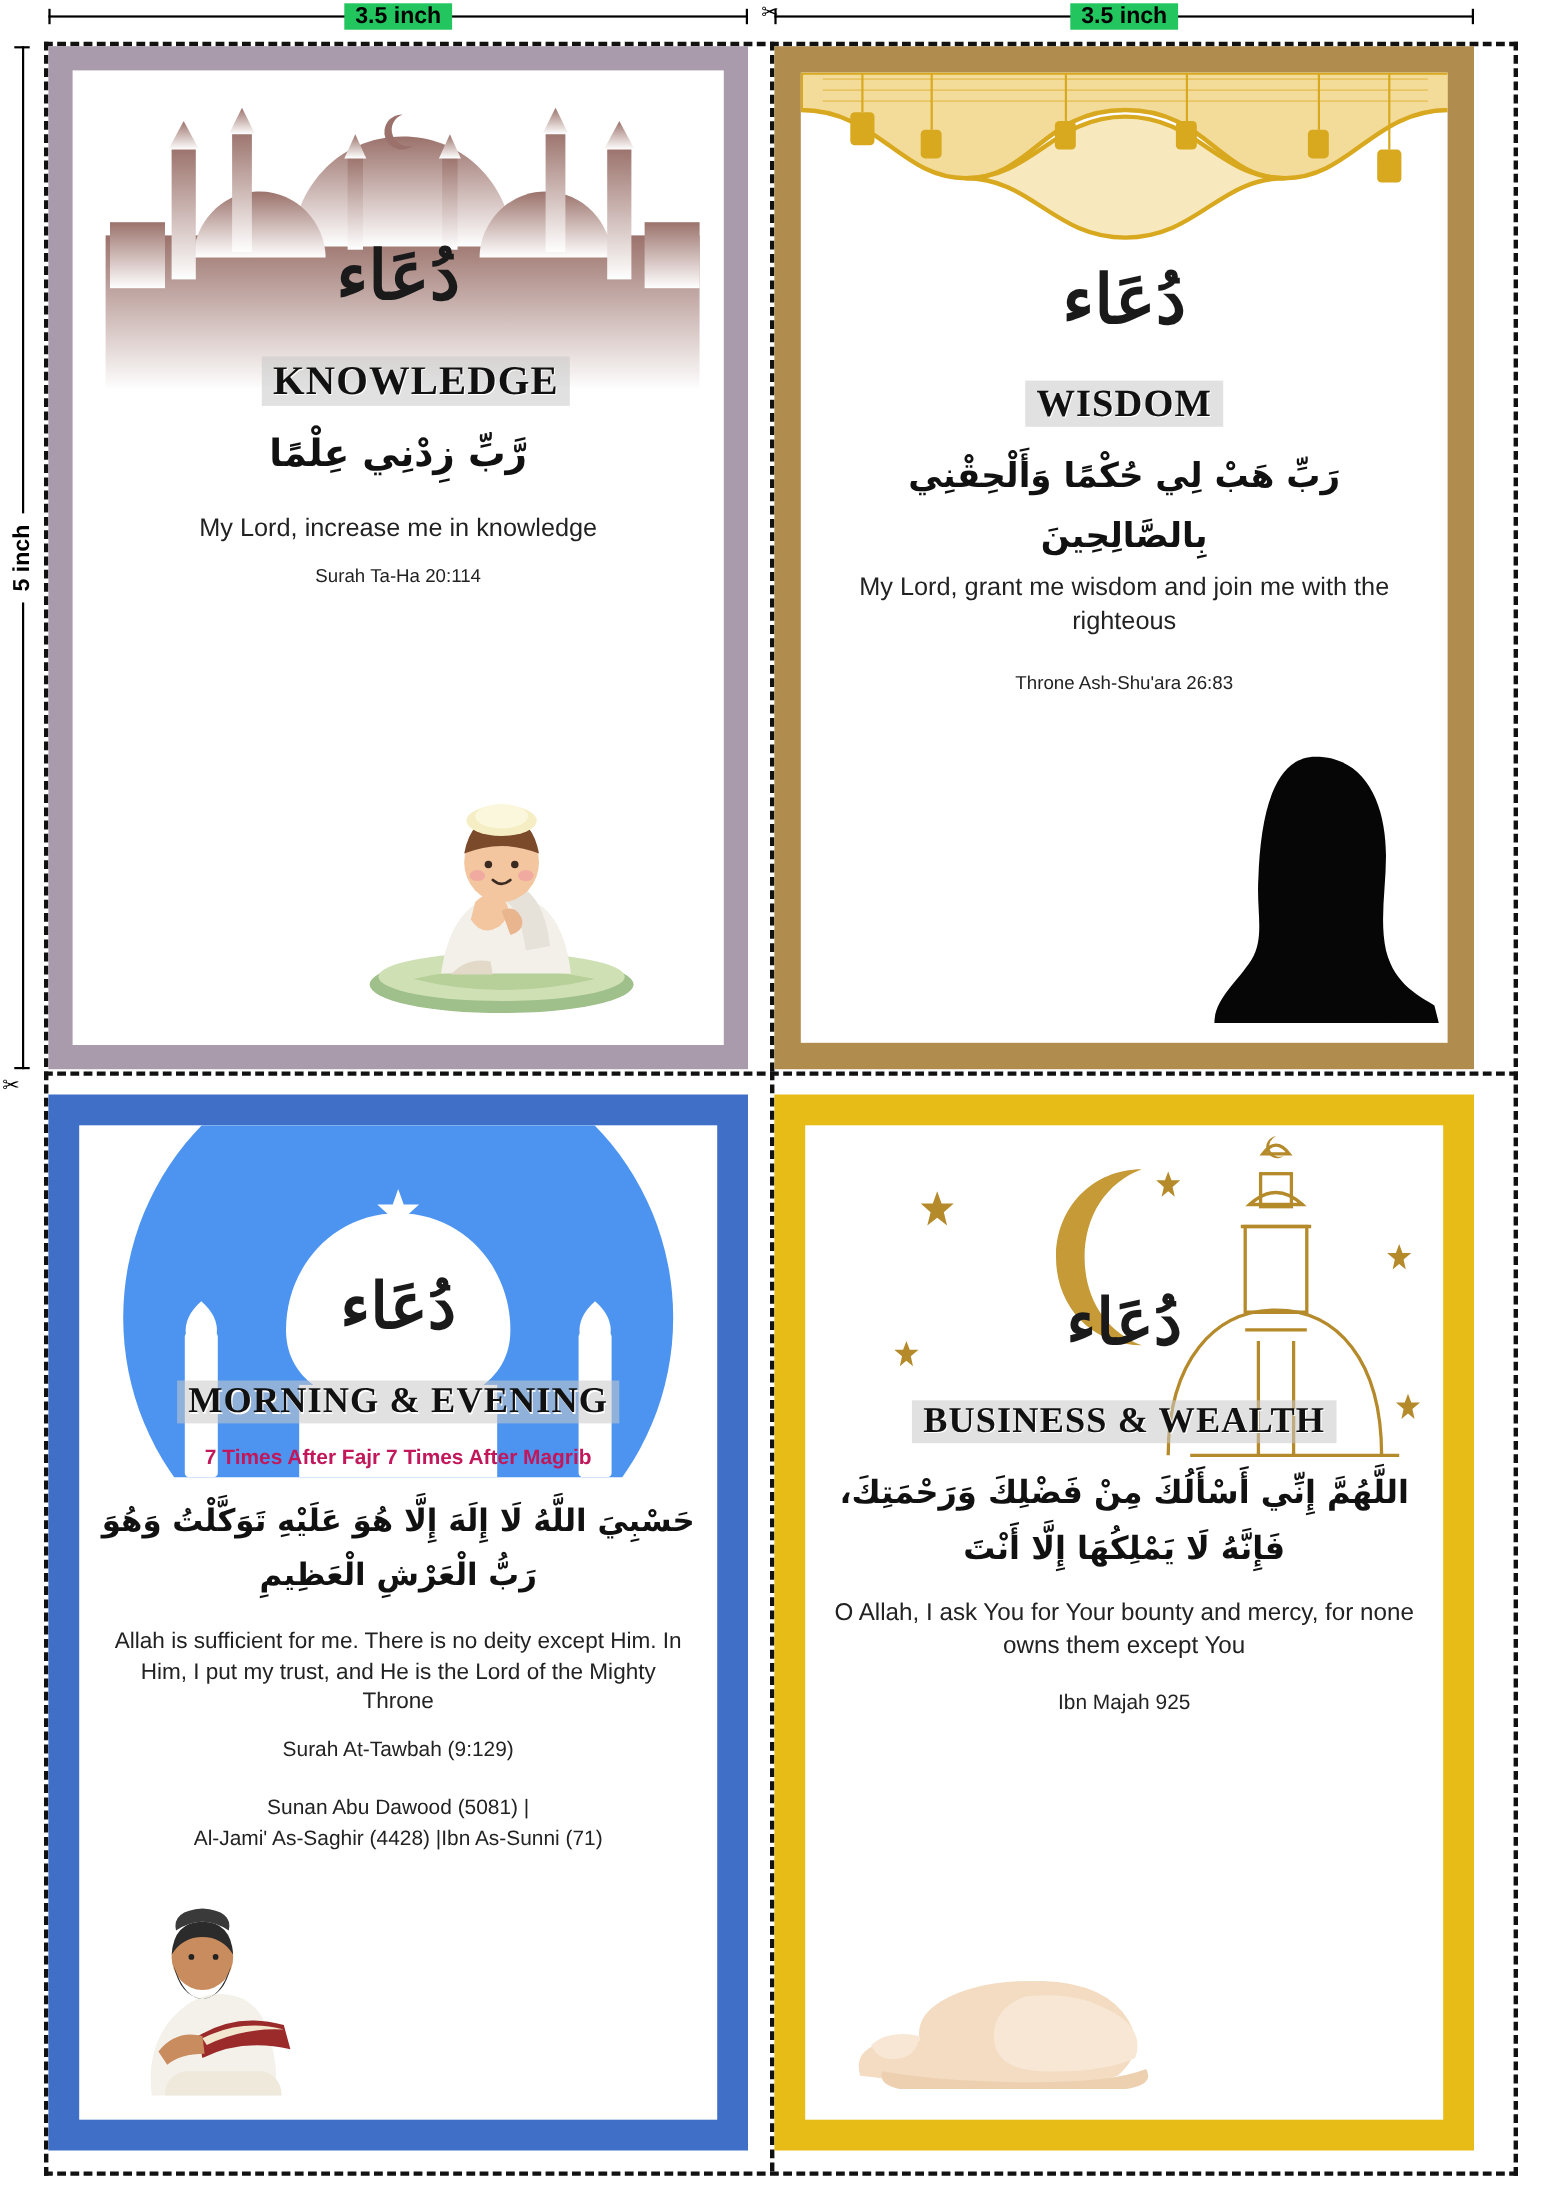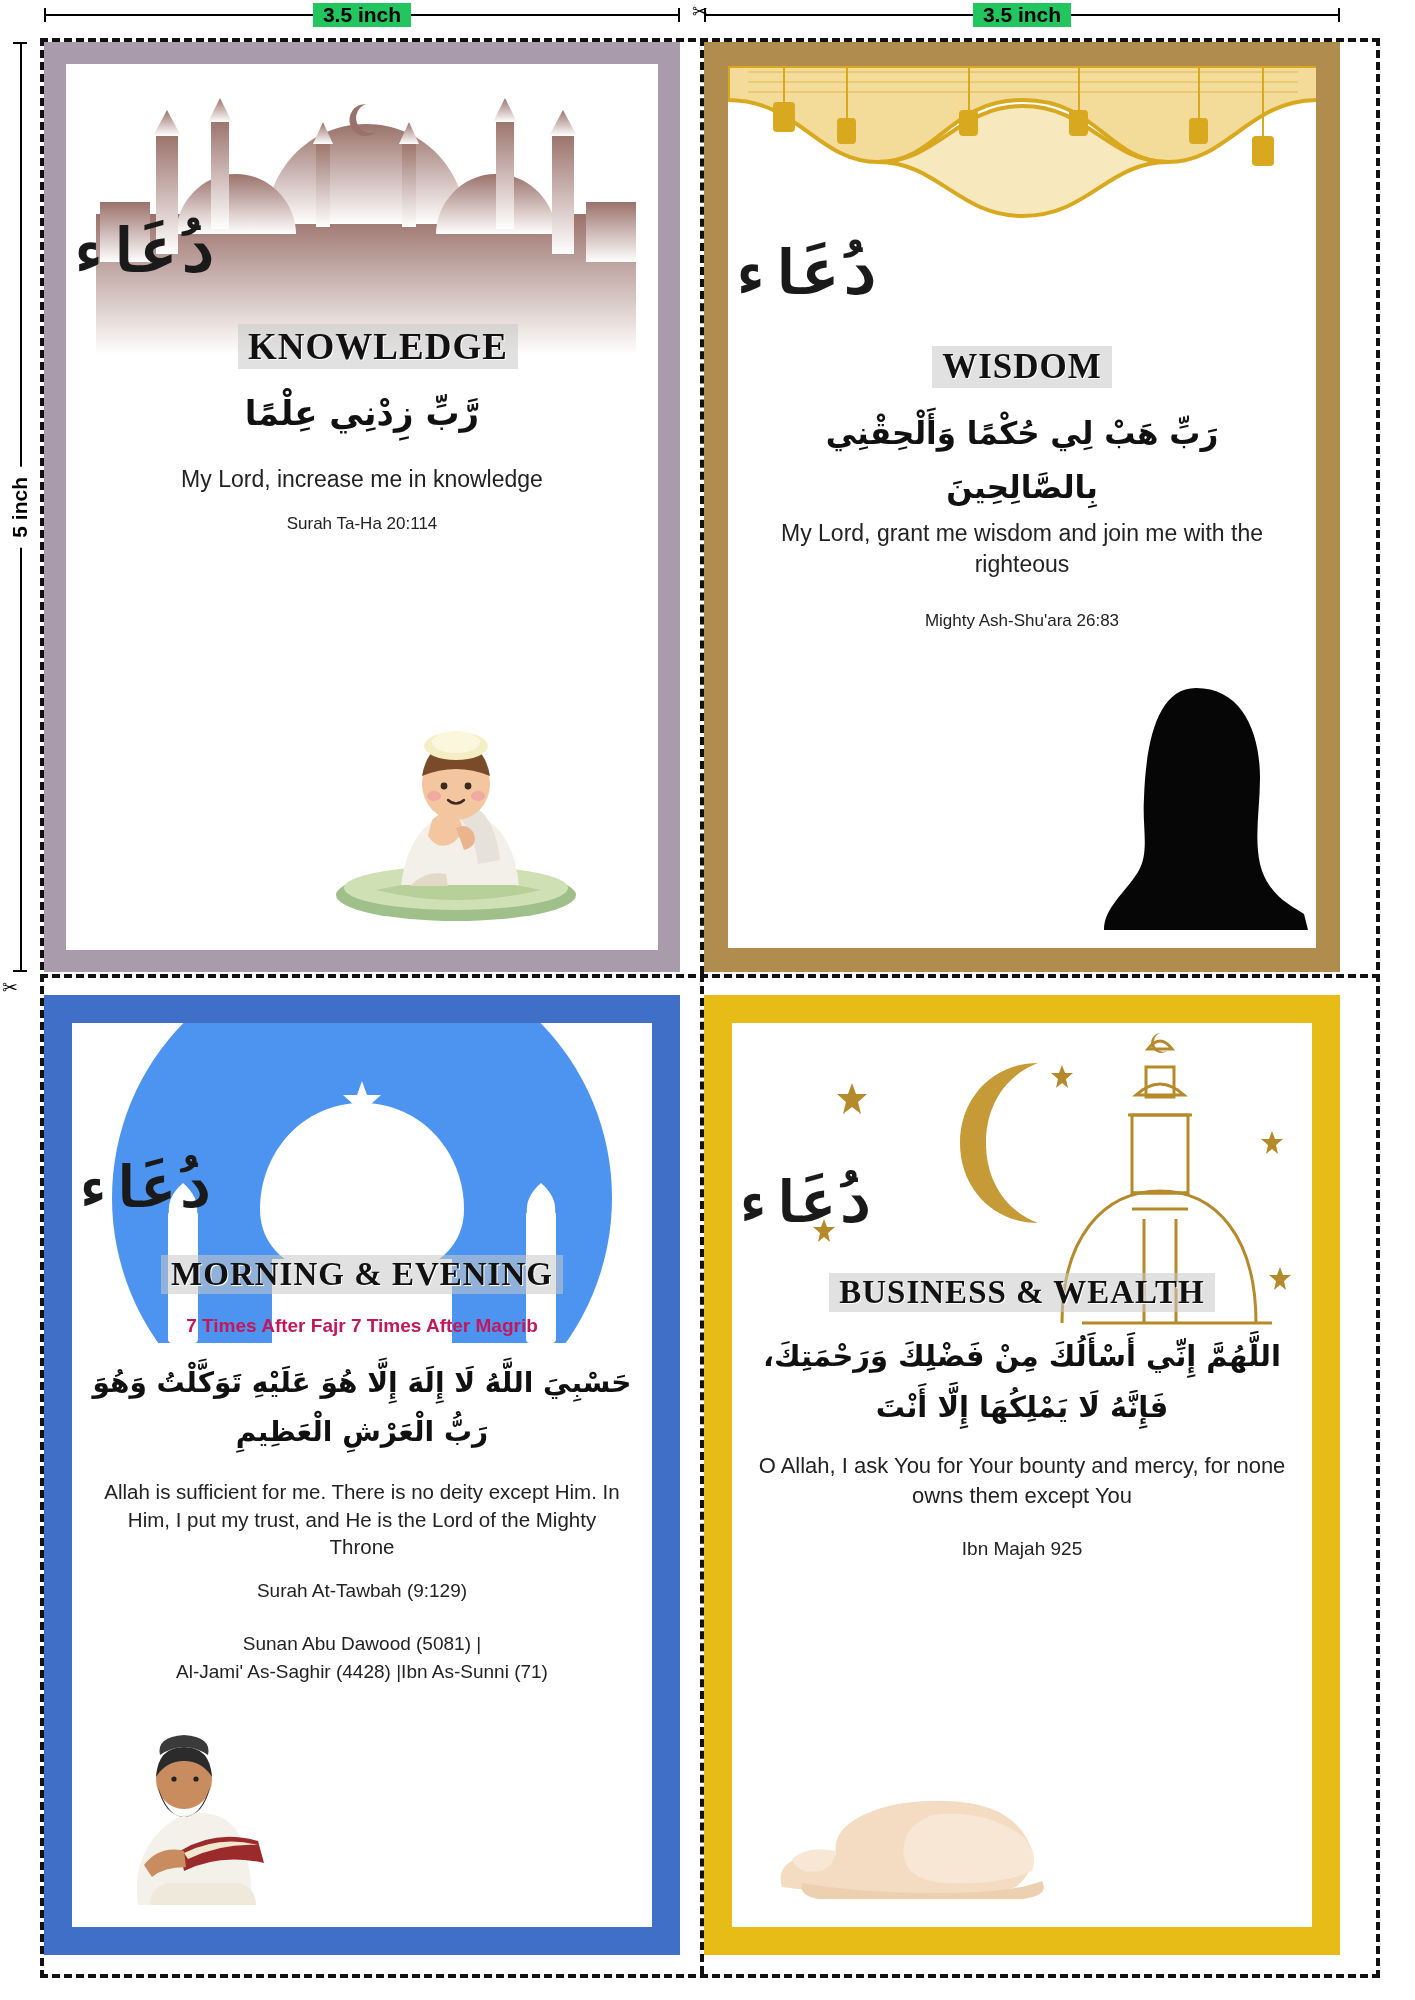--- a/index.html
+++ b/index.html
@@ -83,22 +83,22 @@
   .card {
     position: absolute;
     overflow: hidden;
   }
   .card-inner {
     position: absolute;
     background: #ffffff;
     overflow: hidden;
   }
   .title-arabic {
-    text-align: left;
-    font-family: Liberation Mono, monospace;
+    text-align: center;
+    font-family: Liberation Sans, sans-serif;
     font-weight: bold;
     color: #1a1a1a;
     direction: rtl;
   }
   .heading {
     text-align: center;
     font-family: "Liberation Serif", serif;
     font-weight: bold;
     letter-spacing: 1px;
     color: #111;
@@ -311,21 +311,21 @@
             <rect x="524" y="70" width="22" height="30" rx="4"></rect>
         </g>
       </svg>
 
       <div class="title-arabic">دُعَاء</div>
       <div class="heading-wrap">
         <span class="heading">WISDOM</span>
       </div>
       <div class="arabic-body">رَبِّ هَبْ لِي حُكْمًا وَأَلْحِقْنِي بِالصَّالِحِينَ</div>
       <div class="translation">My Lord, grant me wisdom and join me with the righteous</div>
-      <div class="ref">Mighty Ash-Shu'ara 26:83</div>
+      <div class="ref">Throne Ash-Shu'ara 26:83</div>
 
       <svg class="illus" style="right:0px; bottom:0px; width:270px; height:290px;" viewBox="0 0 270 290">
         <path d="M150 30 C196 30 214 74 214 120 C214 150 208 178 214 206 C222 238 246 248 258 256 L262 272 L58 272
                  C58 250 78 236 92 214 C104 194 96 170 98 140 C100 82 112 30 150 30 Z" fill="#060606"></path>
         <path d="M104 238 q-26 14 -38 30 l150 0 q-10 -20 -40 -30 z" fill="#060606"></path>
         <path d="M176 168 q22 6 26 22 q-22 -4 -30 -12 z" fill="#060606"></path>
       </svg>
 
     </div>
   </div>

